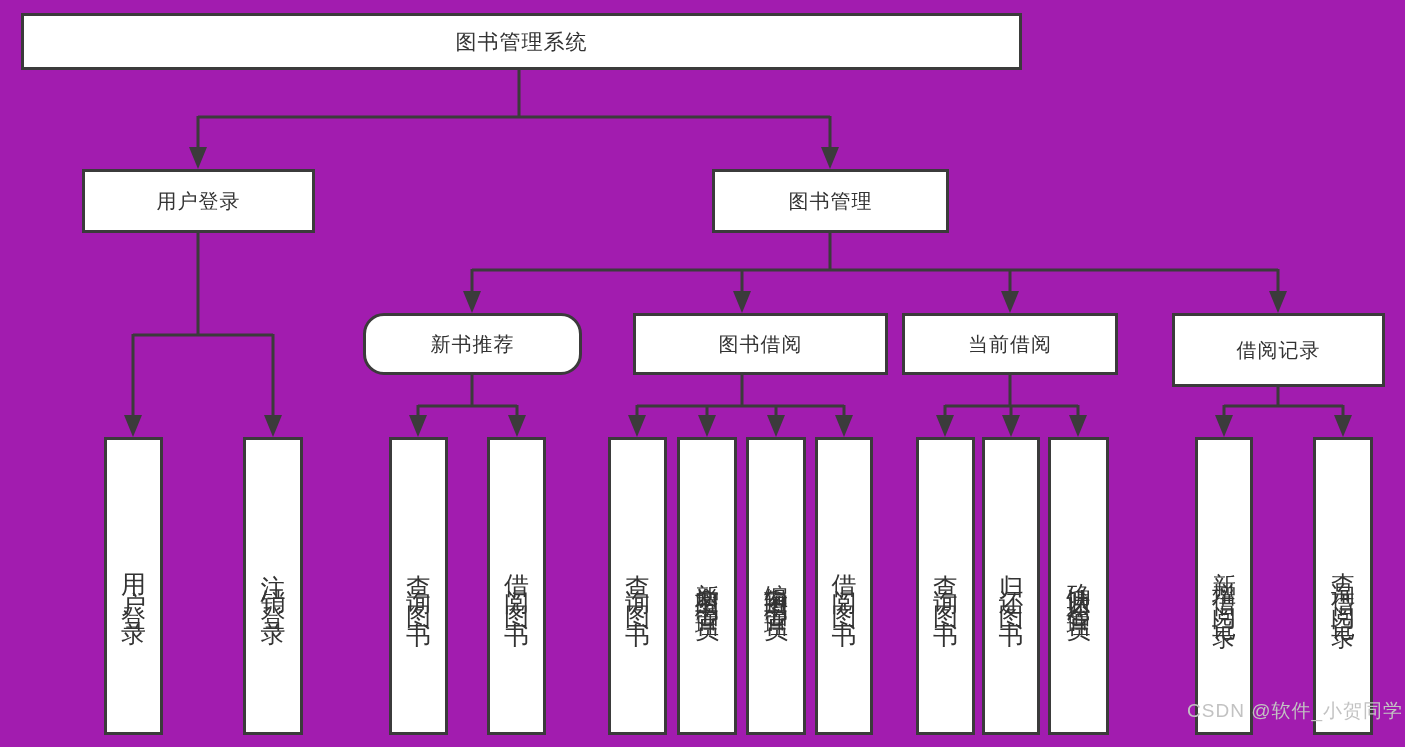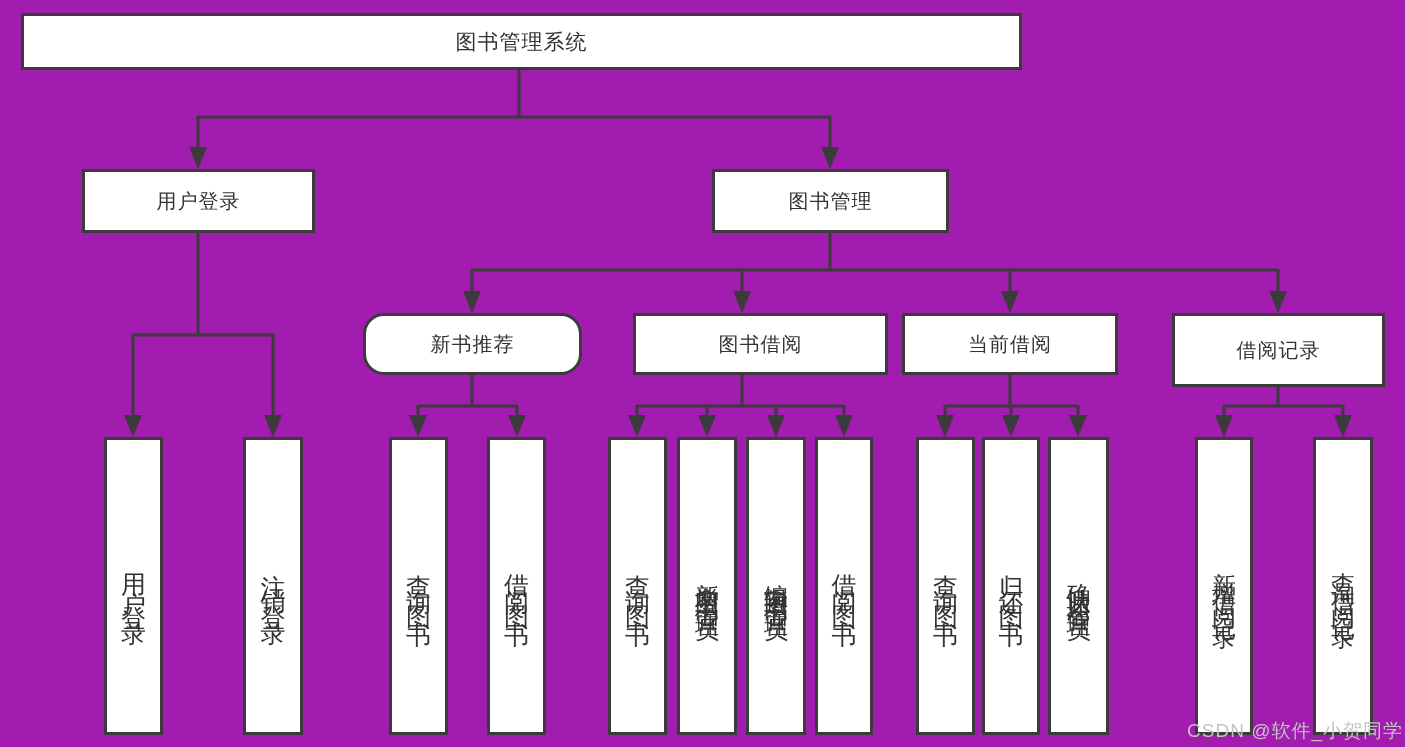--- a/index.html
+++ b/index.html
@@ -25,21 +25,21 @@
     writing-mode:vertical-rl;
     text-orientation:mixed;
     white-space:nowrap;
     line-height:1;
   }
   .v4 span{font-size:25px;letter-spacing:16px;}
   .v6 span{font-size:24px;letter-spacing:11px;}
   .v9 span{font-size:24px;letter-spacing:5px;}
   .watermark{
     position:absolute;
-    right:2px;bottom:3px;
+    right:2px;bottom:23px;
     color:#c2c2c2;
     font-size:19px;
     letter-spacing:1px;
     z-index:9;
   }
 </style>
 </head>
 <body>
 
 <div id="canvas">

